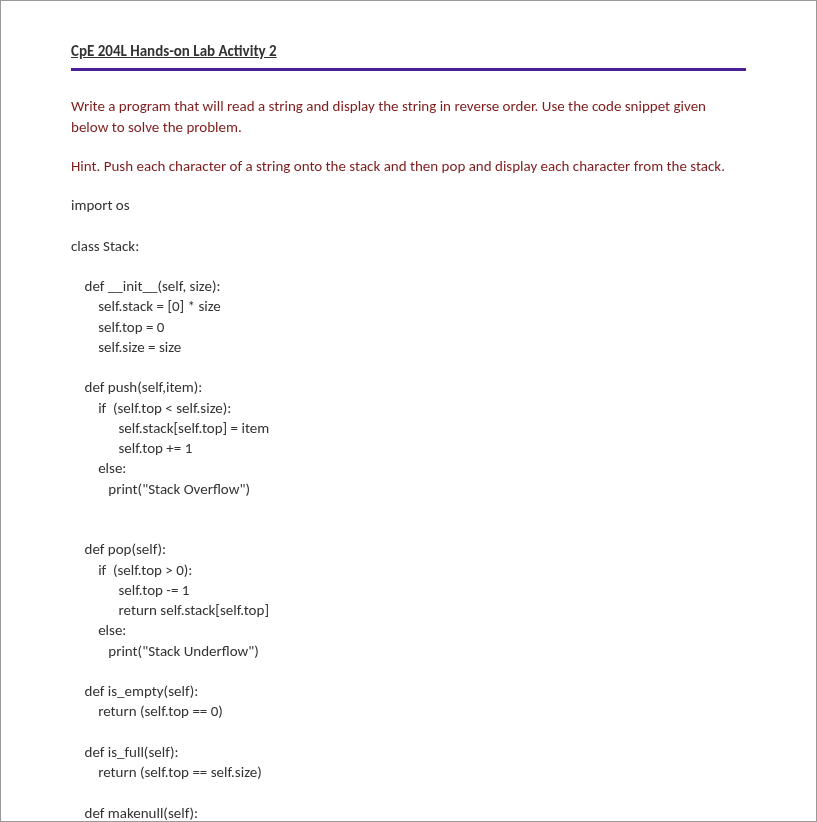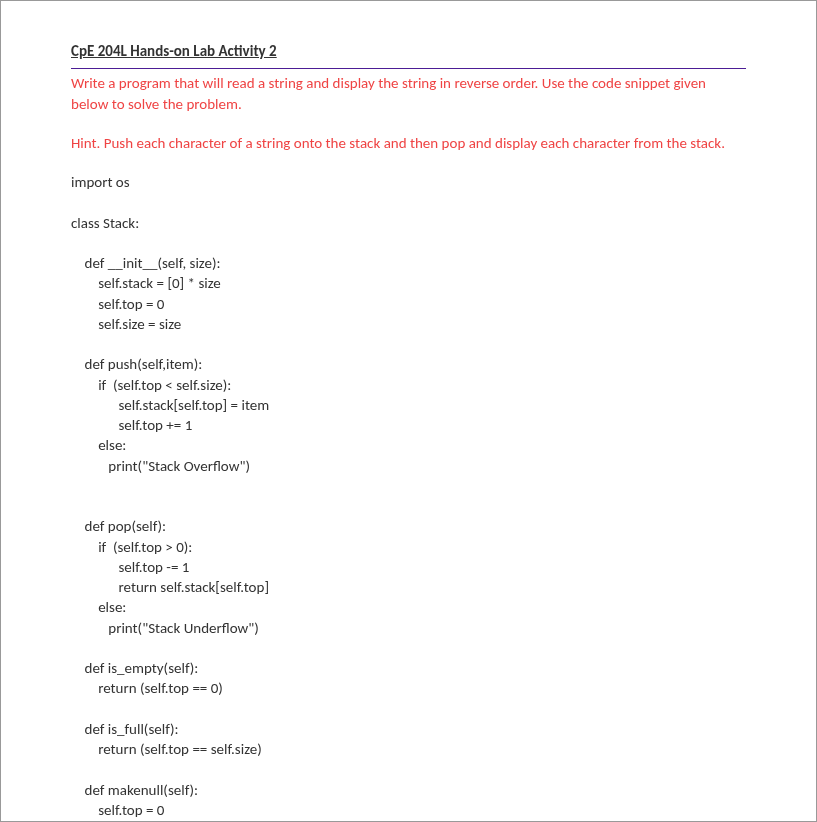--- a/index.html
+++ b/index.html
@@ -16,26 +16,26 @@
       height: 822px;
       border: 1px solid #999;
       padding: 40px 70px 20px 70px;
       line-height: 1.4;
     }
     .header {
       font-weight: bold;
       text-decoration: underline;
       font-size: 15px;
       padding-bottom: 6px;
-      border-bottom: 1px solid #4c1d95;
-      margin-bottom: 4px;
+      border-bottom: 3px solid #4c1d95;
+      margin-bottom: 25px;
     }
     .paragraph {
       margin-bottom: 18px;
-      color: #ef4444;
+      color: #7f1d1d;
     }
     .hint-label {
       font-weight: normal;
     }
     .code-block {
       font-family: Calibri, 'Segoe UI', Arial, sans-serif;
       font-size: 15px;
       color: #333;
       white-space: pre;
       line-height: 1.35;

